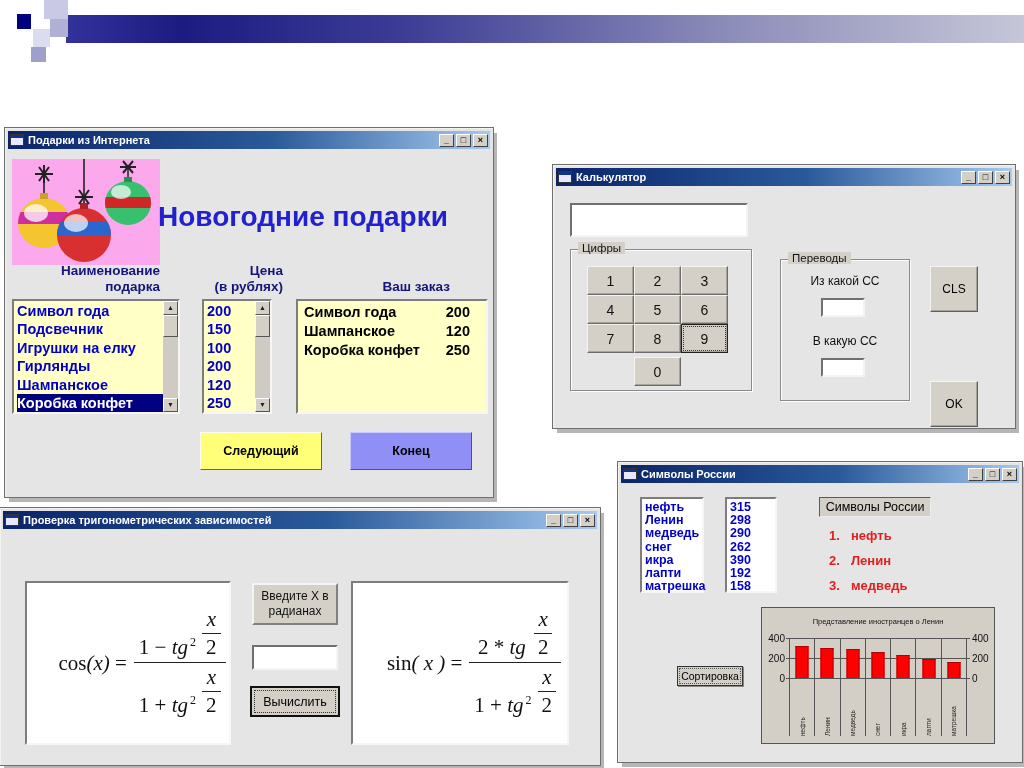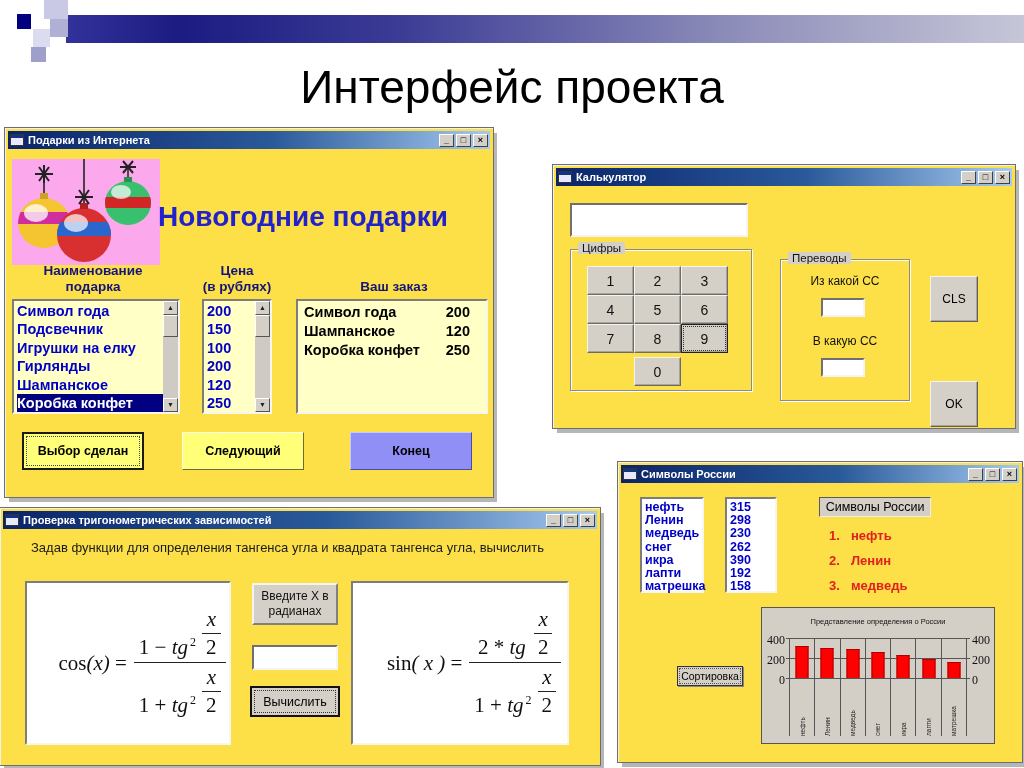--- a/index.html
+++ b/index.html
@@ -12,21 +12,21 @@
   .sq{position:absolute;}
   #sq1{left:17px;top:14px;width:14px;height:15px;background:#00007e;}
   #sq2{left:44px;top:0;width:24px;height:19px;background:#c9c9e6;}
   #sq3{left:50px;top:19px;width:18px;height:18px;background:#b0b0d6;}
   #sq4{left:33px;top:29px;width:17px;height:18px;background:#dcdcf0;}
   #sq5{left:31px;top:47px;width:15px;height:15px;background:#9f9fcb;}
   #slide-title{position:absolute;left:0;right:0;top:60px;margin:0;text-align:center;
     font-size:46px;font-weight:400;color:#000;}
 
   
-  .window{position:absolute;box-sizing:border-box;background:#fde047;padding:3px;
+  .window{position:absolute;box-sizing:border-box;background:#e5e5e5;padding:3px;
     box-shadow:0 0 0 1px #6e6e6e, inset 1px 1px 0 #f4f2ec, 4px 5px 0 rgba(110,110,110,.5);}
   .titlebar{height:18px;background:linear-gradient(90deg,#0a246a 0%,#2a5a9a 55%,#a6caf0 100%);
     display:flex;align-items:center;padding:0 2px;}
   .ticon{width:12px;height:10px;background:#e8e8ff;border:1px solid #333;position:relative;flex:0 0 auto;}
   .ticon::before{content:'';position:absolute;left:0;right:0;top:0;height:3px;background:#123488;}
   .ttext{color:#fff;font-size:11px;font-weight:bold;margin-left:4px;flex:1;white-space:nowrap;overflow:hidden;}
   .tbtns{display:flex;}
   .tb{width:15px;height:13px;background:#d4d0c8;border:1px solid;border-color:#ffffff #404040 #404040 #ffffff;
     font-size:9px;line-height:11px;text-align:center;font-weight:bold;color:#000;margin-left:2px;
     box-sizing:border-box;cursor:default;}
@@ -34,21 +34,21 @@
 
   .sunken{border:2px solid;border-color:#7d7d7d #f8f6f0 #f8f6f0 #7d7d7d;box-sizing:border-box;}
   .raised{border:1px solid;border-color:#f6f4ee #5f5f5f #5f5f5f #f6f4ee;box-shadow:inset -1px -1px 0 #a8a49c;
     background:#d4d0c8;box-sizing:border-box;}
 
   
   #w1{left:5px;top:128px;width:488px;height:369px;}
   #ornaments{position:absolute;left:4px;top:10px;width:148px;height:106px;}
   #gift-heading{position:absolute;left:150px;top:52px;width:330px;
     font-size:28px;font-weight:bold;color:#2121cd;}
-  .col-label{position:absolute;text-align:center;font-size:13.5px;font-weight:bold;color:#14147a;line-height:16px;}
+  .col-label{position:absolute;text-align:right;font-size:13.5px;font-weight:bold;color:#14147a;line-height:16px;}
   #lbl-name{left:18px;top:114px;width:134px;}
   #lbl-price{left:183px;top:114px;width:92px;}
   #lbl-order{left:330px;top:130px;width:112px;}
   .listbox{position:absolute;background:#ffffc6;display:flex;}
   #lb-names{left:4px;top:150px;width:168px;height:115px;}
   #lb-prices{left:194px;top:150px;width:70px;height:115px;}
   .lb-items{flex:1;overflow:hidden;padding:1px 0 0 3px;}
   .lb-item{font-weight:bold;color:#0000c8;font-size:14.5px;line-height:18.4px;white-space:nowrap;}
   .lb-item.selected{background:#000080;color:#fff;}
   .vscroll{width:15px;background:#cfcbc4;display:flex;flex-direction:column;flex:0 0 auto;}
@@ -56,21 +56,21 @@
     font-size:7px;text-align:center;line-height:12px;color:#222;box-sizing:border-box;}
   .sthumb{height:22px;background:#d4d0c8;border:1px solid;border-color:#fff #555 #555 #fff;box-sizing:border-box;}
   .sspace{flex:1;}
   #order-box{position:absolute;left:288px;top:150px;width:192px;height:115px;background:#ffffc6;
     padding:2px 6px;font-weight:bold;font-size:14.5px;color:#000;}
   .order-line{display:flex;justify-content:space-between;line-height:19px;}
   .order-line .price{margin-right:10px;}
   .w1btn{position:absolute;top:283px;height:38px;width:122px;font-weight:bold;font-size:12.5px;
     display:flex;align-items:center;justify-content:center;box-sizing:border-box;cursor:default;}
   #btn-choice{left:14px;background:#ffff78;border:2px solid #1a1a1a;outline:1px dotted #444;outline-offset:-5px;}
-  #btn-next{left:174px;background:#ffff78;border:1px solid;border-color:#fbfbf0 #6b6b3a #6b6b3a #fbfbf0;}
+  #btn-next{left:192px;background:#ffff78;border:1px solid;border-color:#fbfbf0 #6b6b3a #6b6b3a #fbfbf0;}
   #btn-end{left:342px;background:#8f8ff5;border:1px solid;border-color:#c9c9ff #4a4aa8 #4a4aa8 #c9c9ff;}
 
   
   #w2{left:553px;top:165px;width:462px;height:263px;}
   #calc-display{position:absolute;left:14px;top:17px;width:178px;height:34px;background:#fff;
     border:2px solid;border-color:#707070 #f4f4f4 #f4f4f4 #707070;box-sizing:border-box;font-size:14px;padding:2px 4px;}
   .groupbox{position:absolute;border:1px solid #8a8a8a;box-shadow:inset 1px 1px 0 #fdfdfd,1px 1px 0 #fdfdfd;}
   .grouplabel{position:absolute;top:-8px;left:7px;background:#d4d0c8;padding:0 4px;font-size:11.5px;color:#111;}
   #grp-digits{left:14px;top:63px;width:180px;height:140px;}
   #grp-conv{left:224px;top:73px;width:128px;height:140px;}
@@ -80,21 +80,21 @@
     color:#111;box-sizing:border-box;cursor:default;}
   .digit.focused{border:1px solid #222;outline:1px dotted #333;outline-offset:-3px;}
   #digit-zero{position:absolute;left:63px;top:107px;width:47px;height:29px;}
   .conv-label{position:absolute;left:0;width:100%;text-align:center;font-size:12px;color:#111;}
   #lbl-from{top:14px;} #lbl-to{top:74px;}
   .mini-tb{position:absolute;left:40px;width:44px;height:19px;background:#fff;border:2px solid;
     border-color:#707070 #f4f4f4 #f4f4f4 #707070;box-sizing:border-box;font-size:12px;padding:0 2px;}
   #tb-from{top:38px;} #tb-to{top:98px;}
   .calc-btn{position:absolute;left:374px;width:48px;height:46px;font-size:12px;
     display:flex;align-items:center;justify-content:center;cursor:default;}
-  #btn-cls{top:90px;} #btn-ok{top:152px;margin-top:43px;}
+  #btn-cls{top:80px;} #btn-ok{top:152px;margin-top:43px;}
 
   
   #w3{left:0;top:508px;width:600px;height:257px;}
   #instruction{position:absolute;left:28px;top:10px;font-size:13px;color:#1a1a1a;line-height:17.5px;}
   .formula-panel{position:absolute;top:52px;height:164px;background:#fff;display:flex;align-items:center;
     justify-content:center;font-family:"Liberation Serif",serif;font-size:21px;color:#111;}
   #panel-cos{left:22px;width:206px;}
   #panel-sin{left:348px;width:218px;}
   .it{font-style:italic;}
   .flhs{white-space:nowrap;margin-left:28px;}
@@ -126,21 +126,21 @@
   .top3-line{color:#e02020;font-weight:bold;font-size:13px;line-height:25px;display:flex;}
   .top3-line .rank{width:22px;}
   #btn-sort{position:absolute;left:56px;top:183px;width:66px;height:20px;background:#d4d0c8;
     border:1px solid #333;outline:1px dotted #555;outline-offset:-3px;box-shadow:1px 1px 0 #888;
     font-size:10.5px;display:flex;align-items:center;justify-content:center;box-sizing:border-box;cursor:default;}
   #chart-frame{position:absolute;left:140px;top:124px;width:234px;height:137px;border:1px solid #555;
     background:#d3cfc7;box-sizing:border-box;}
   #chart-title{text-align:center;font-size:7.5px;margin-top:9px;color:#111;}
   #chart-body{position:relative;margin-top:12px;display:flex;justify-content:center;}
   .yaxis{position:relative;width:26px;flex:0 0 auto;}
-  .ytick{position:absolute;font-size:12px;color:#111;font-family:Liberation Serif, serif;}
+  .ytick{position:absolute;font-size:10px;color:#111;}
   #yaxis-left .ytick{right:4px;}
   #yaxis-right .ytick{left:5px;}
   #plot-wrap{position:relative;width:178px;height:98px;flex:0 0 auto;}
   .glayer{position:absolute;left:0;right:0;top:0;height:40px;}
   .gridline{position:absolute;left:-3px;right:-3px;height:1px;background:#555;}
   #chart-plot{position:absolute;inset:0;display:flex;}
   .ccell{flex:1;display:flex;flex-direction:column;border-right:1px solid #555;box-sizing:border-box;}
   .ccell:first-child{border-left:1px solid #555;}
   .cbar-area{height:40px;position:relative;}
   .cbar{position:absolute;bottom:0;left:50%;transform:translateX(-50%);width:13px;background:#ff0000;
@@ -152,21 +152,20 @@
 <body>
 
 <div id="slide">
 
   <div class="deco-bar"></div>
   <div class="sq" id="sq1"></div>
   <div class="sq" id="sq2"></div>
   <div class="sq" id="sq3"></div>
   <div class="sq" id="sq4"></div>
   <div class="sq" id="sq5"></div>
-  <h1 id="slide-title">Интерфейс проекта</h1>
 
   <section class="window" id="w1">
     <div class="titlebar">
       <span class="ticon"></span>
       <span class="ttext">Подарки из Интернета</span>
       <span class="tbtns">
         <span class="tb">_</span>
         <span class="tb">□</span>
         <span class="tb">×</span>
       </span>
@@ -276,21 +275,20 @@
             <span class="name">Шампанское</span>
               <span class="price">120</span>
           </div>
             <div class="order-line">
             <span class="name">Коробка конфет</span>
               <span class="price">250</span>
           </div>
           </div>
       </div>
 
-      <div class="w1btn" id="btn-choice">Выбор сделан</div>
       <div class="w1btn" id="btn-next">Следующий</div>
       <div class="w1btn" id="btn-end">Конец</div>
     </div>
   </section>
 
   <section class="window" id="w2">
     <div class="titlebar">
       <span class="ticon"></span>
       <span class="ttext">Калькулятор</span>
       <span class="tbtns">
@@ -333,21 +331,20 @@
       <span class="ticon"></span>
       <span class="ttext">Проверка тригонометрических зависимостей</span>
       <span class="tbtns">
         <span class="tb">_</span>
         <span class="tb">□</span>
         <span class="tb">×</span>
       </span>
     </div>
     <div class="wbody">
       <div id="instruction">
-        <div>Задав функции для определения тангенса угла и квадрата тангенса угла, вычислить</div>
       </div>
 
       <div class="formula-panel sunken" id="panel-cos">
         <span class="flhs"><span>cos</span><span class="it">(x)</span> <span>=</span></span>
         <span class="bfrac">
           <span class="bnum"><span>1 −</span>&nbsp;<span class="it">tg</span><sup>2</sup><span class="sfrac">
                 <span class="sfn it">x</span>
                 <span class="sfd">2</span>
               </span></span>
           <span class="bden"><span>1 +</span>&nbsp;<span class="it">tg</span><sup>2</sup><span class="sfrac">
@@ -399,21 +396,21 @@
             <div class="lb-item">снег</div>
             <div class="lb-item">икра</div>
             <div class="lb-item">лапти</div>
             <div class="lb-item">матрешка</div>
           </div>
       </div>
       <div class="lb-w4 sunken" id="lb-values">
         <div>
             <div class="lb-item">315</div>
             <div class="lb-item">298</div>
-            <div class="lb-item">230</div>
+            <div class="lb-item">290</div>
             <div class="lb-item">262</div>
             <div class="lb-item">390</div>
             <div class="lb-item">192</div>
             <div class="lb-item">158</div>
           </div>
       </div>
       <div id="sym-label">Символы России</div>
       <div id="top3">
           <div class="top3-line">
           <span class="rank">1.</span>
@@ -424,21 +421,21 @@
             <span>Ленин</span>
         </div>
           <div class="top3-line">
           <span class="rank">3.</span>
             <span>медведь</span>
         </div>
         </div>
       <div id="btn-sort">Сортировка</div>
 
       <div id="chart-frame">
-        <div id="chart-title">Представление определения о России</div>
+        <div id="chart-title">Представление иностранцев о Ленин</div>
         <div id="chart-body">
           <div class="yaxis" id="yaxis-left">
               <span class="ytick" style="top: 35px;">0</span>
               <span class="ytick" style="top: 15px;">200</span>
               <span class="ytick" style="top: -5px;">400</span>
             </div>
           <div id="plot-wrap">
             <div class="glayer">
                 <div class="gridline" style="top: 40px;"></div>
                 <div class="gridline" style="top: 20px;"></div>

